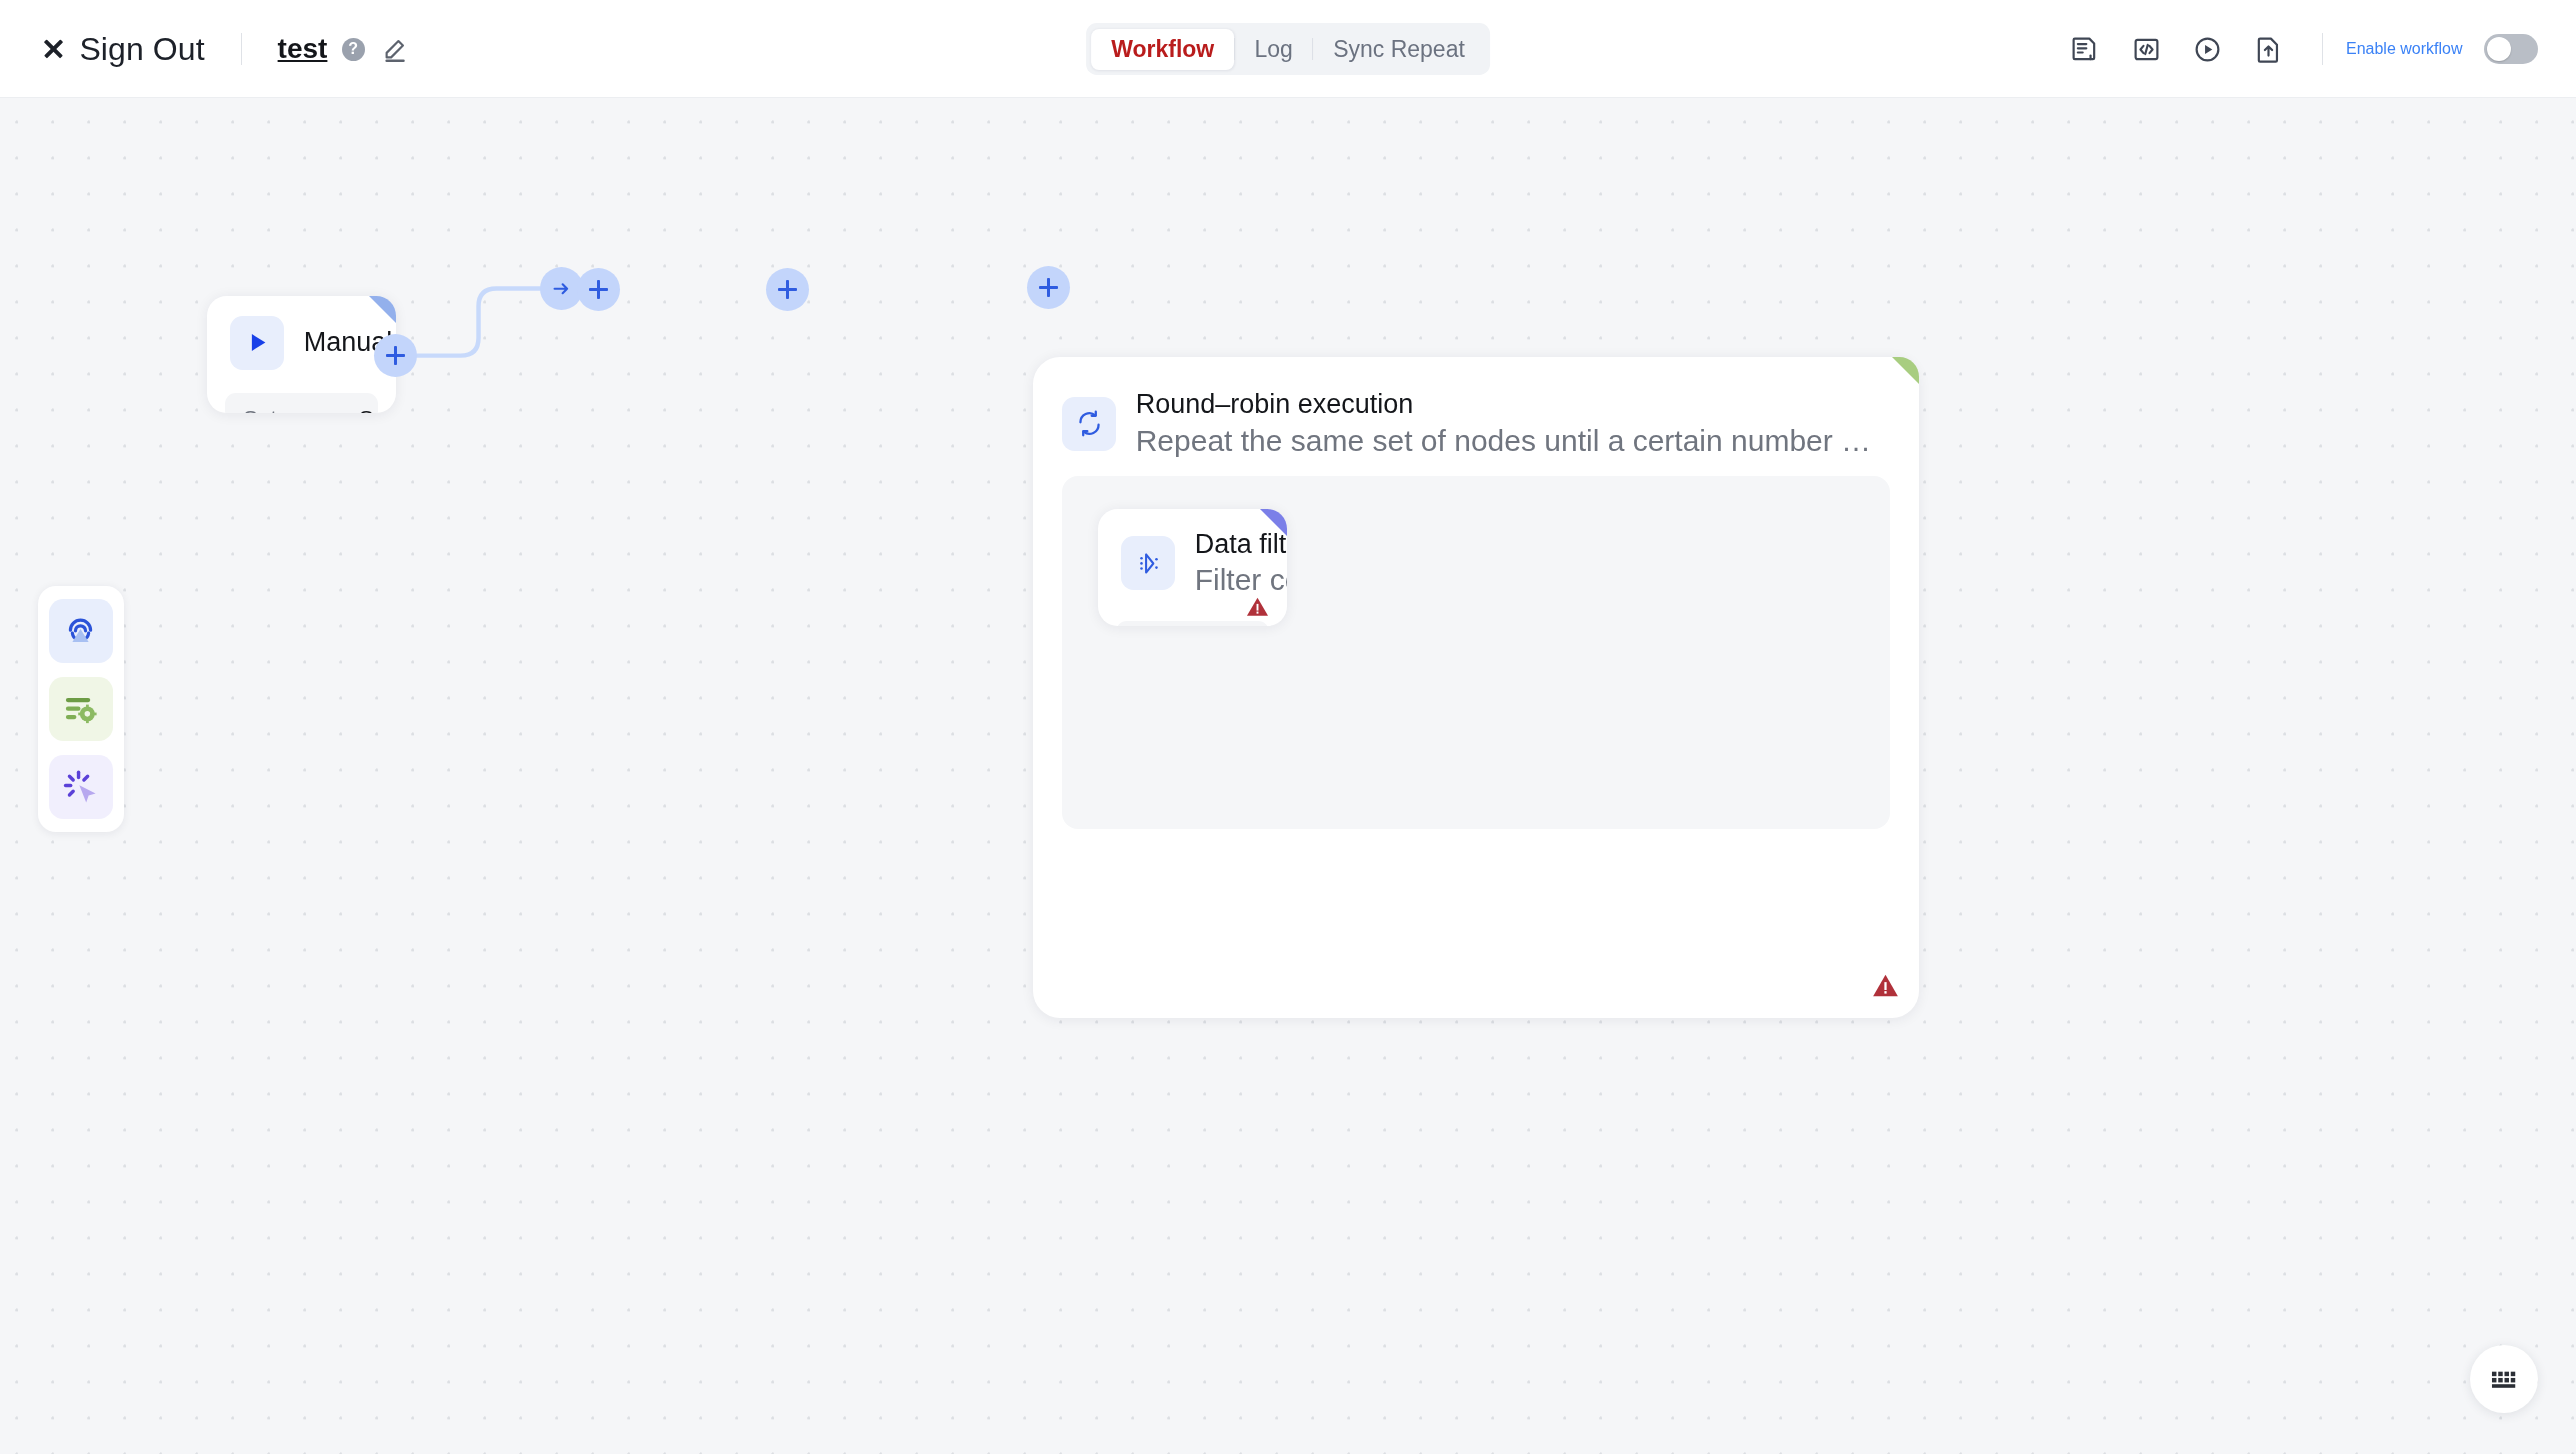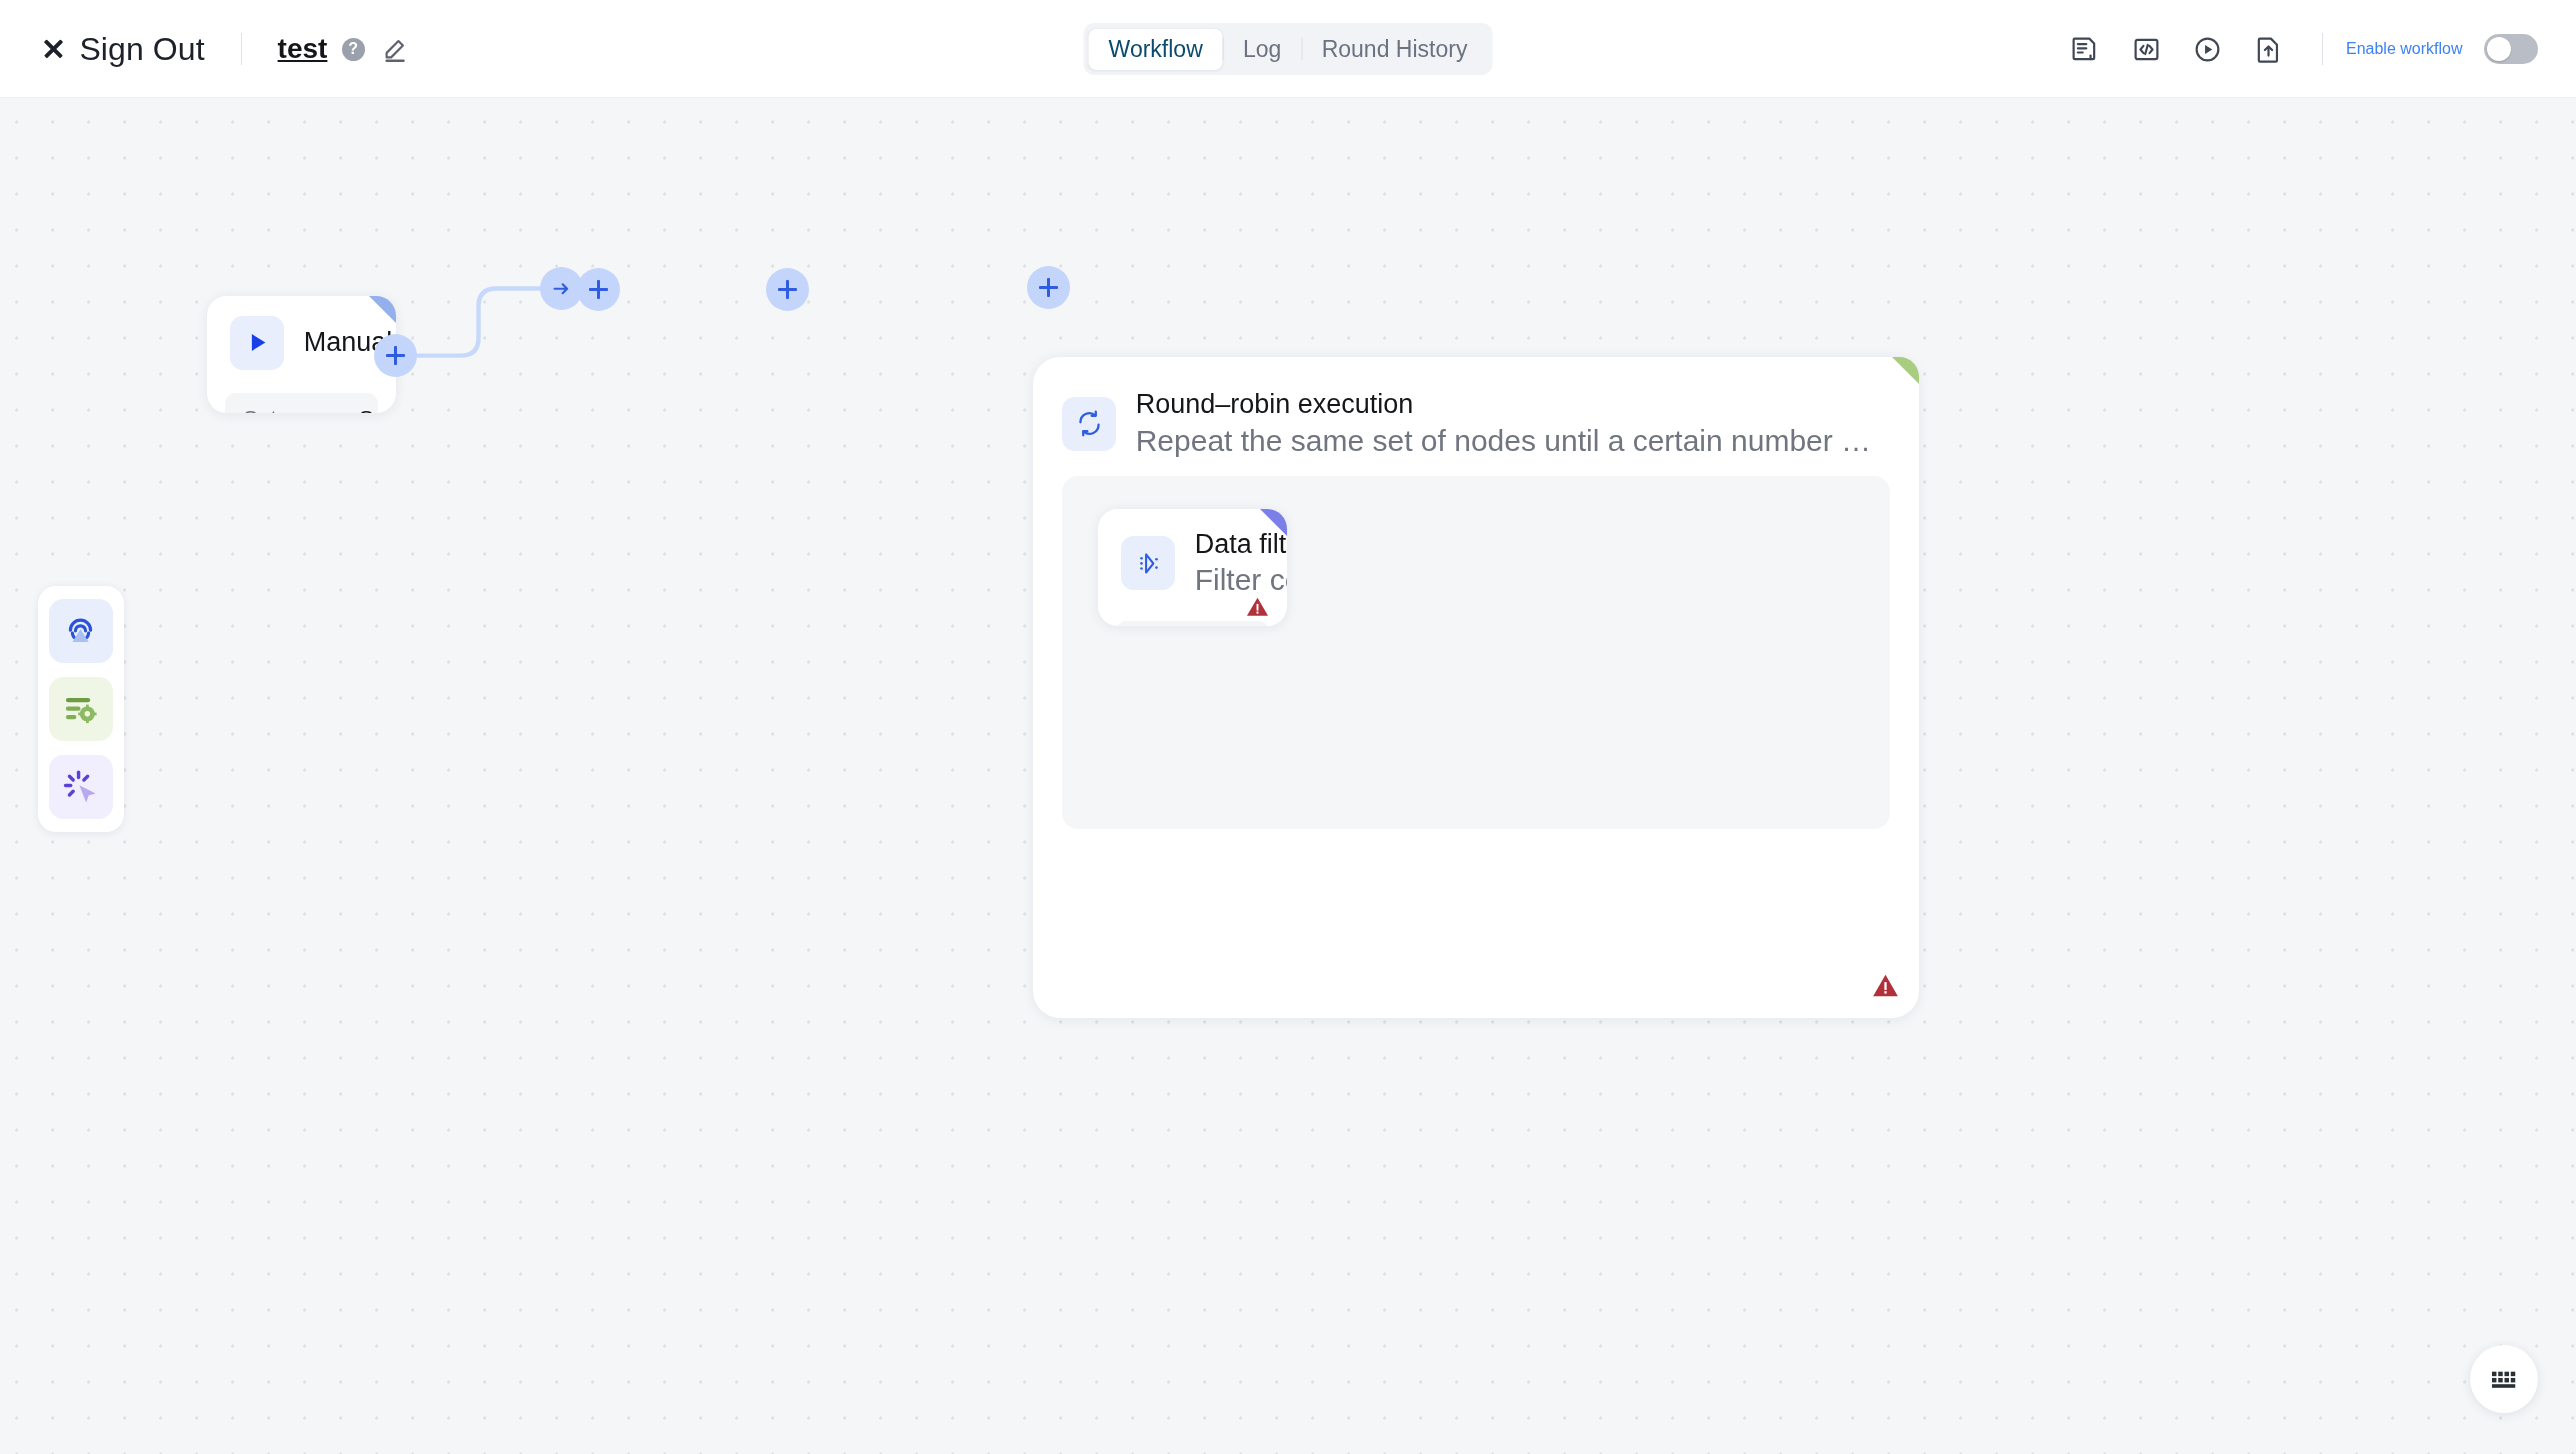--- a/index.html
+++ b/index.html
@@ -76,21 +76,21 @@
     background: #f1f3f6; border-radius: 10.7px;
     padding: 5.4px; gap: 0; height: 52px;
   }
   .tab {
     font-size: 23px; color: #6b7280;
     padding: 0 19.7px; height: 41px;
     display: flex; align-items: center;
     border-radius: 8px; cursor: pointer; white-space: nowrap;
   }
   .tab.active {
-    background: #ffffff; color: #0c4a6e; font-weight: normal;
+    background: #ffffff; color: #b91c1c; font-weight: bold;
     box-shadow: 0 0.9px 2.7px rgba(20,30,60,.08);
   }
   .tab-sep { width: 0.9px; height: 21.5px; background: #dcdfe5; }
 
   
   .hdr-right {
     position: absolute; right: 38px; top: 0; height: 98px;
     display: flex; align-items: center; gap: 0;
   }
   .hdr-ico {
@@ -258,21 +258,21 @@
         <path d="M5 22h15" stroke-width="2.2"></path>
       </svg>
     </span>
   </div>
 
   <div id="tabs">
     <div class="tab active">Workflow</div>
     <div class="tab-sep"></div>
     <div class="tab">Log</div>
     <div class="tab-sep"></div>
-    <div class="tab">Round History</div>
+    <div class="tab">Sync Repeat</div>
   </div>
 
   <div class="hdr-right">
     <div class="hdr-ico">
       <svg width="29" height="29" viewBox="0 0 24 24" fill="none" stroke="#3f4654" stroke-width="1.8" stroke-linecap="round" stroke-linejoin="round">
         <path d="M4 3h12l4 4v12a1 1 0 0 1-1 1H4a1 1 0 0 1-1-1V4a1 1 0 0 1 1-1z"></path>
         <path d="M6.5 7.5h7M6.5 11h7M6.5 14.5h4"></path>
         <path d="M17 17v3"></path>
       </svg>
     </div>

